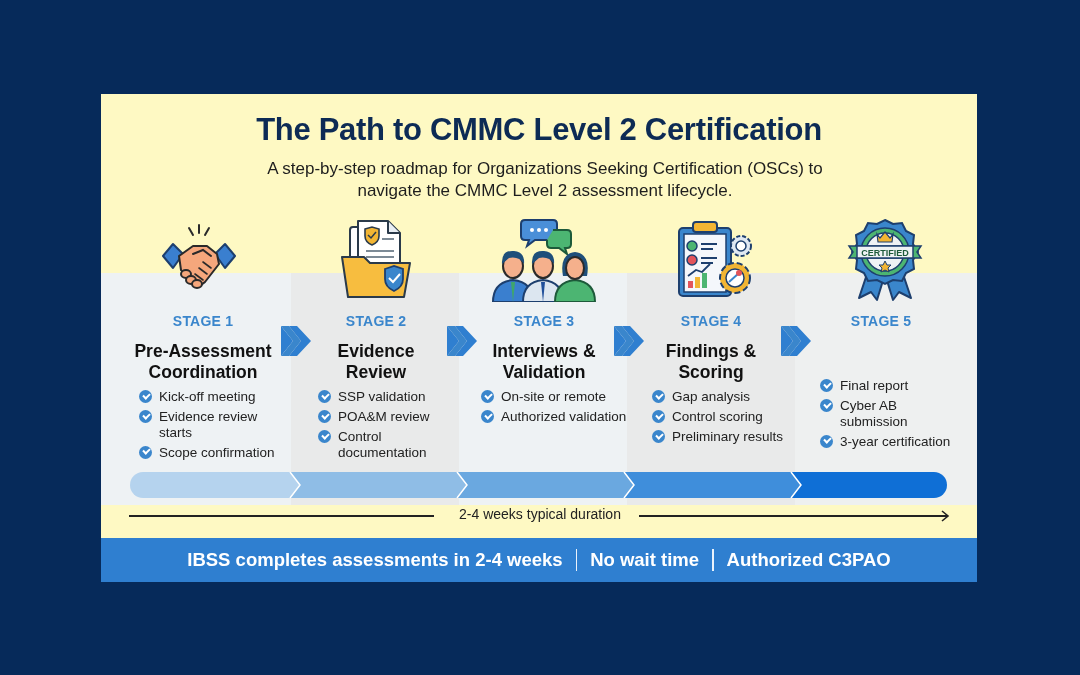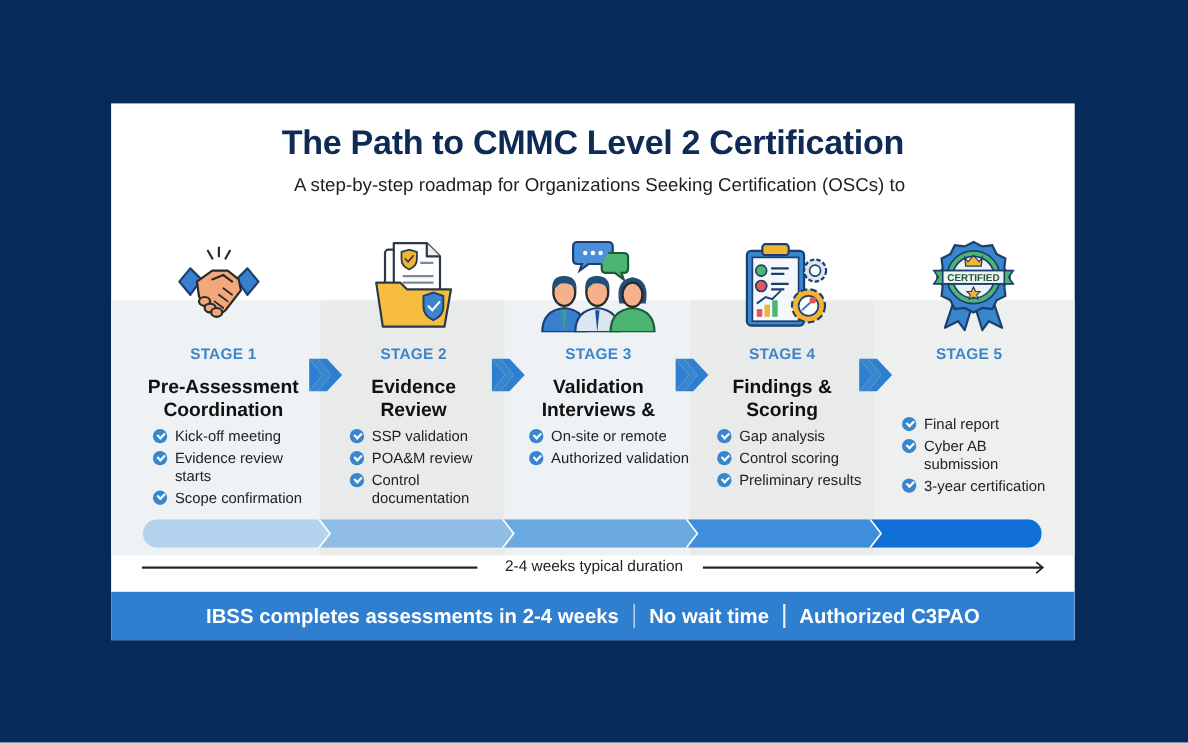--- a/index.html
+++ b/index.html
@@ -1,18 +1,18 @@
 <!DOCTYPE html>
 <html><head>
 <meta charset="utf-8">
 <style>
   html, body { margin:0; padding:0; }
   body { width:1080px; height:675px; background:#062a5a; position:relative; overflow:hidden;
          font-family:"Liberation Sans", "DejaVu Sans", sans-serif; }
-  .card { position:absolute; left:101px; top:94px; width:876px; height:488px; background:#ffffff; overflow:hidden; }
+  .card { position:absolute; left:101px; top:94px; width:876px; height:488px; background:#fef9c3; overflow:hidden; }
   .title { position:absolute; left:0; right:0; top:18px; text-align:center; font-weight:700; font-size:31px; color:#0d2b55; letter-spacing:-0.3px; }
   .subtitle { position:absolute; left:12px; right:0; top:64px; text-align:center; font-size:17px; line-height:22px; color:#1e1e1e; }
   .col { position:absolute; top:179px; height:232px; }
   .col.c1 { left:0; width:190px; background:#eef2f4; }
   .col.c2 { left:190px; width:168px; background:#e9eaea; }
   .col.c3 { left:358px; width:168px; background:#eef2f4; }
   .col.c4 { left:526px; width:168px; background:#e9eaea; }
   .col.c5 { left:694px; width:182px; background:#eef0f0; }
   .stage { position:absolute; text-align:center; }
   .stage .num { font-weight:700; color:#3a86cc; font-size:14px; letter-spacing:0.2px; }
@@ -31,20 +31,21 @@
   .banner .sep { width:1.5px; height:22px; background:#fff; margin:0 13px; opacity:0.9; }
 </style>
 </head>
 <body>
 
 <div class="card">
 
   <div class="title">The Path to CMMC Level 2 Certification</div>
   <div class="subtitle">
     <div>A step-by-step roadmap for Organizations Seeking Certification (OSCs) to</div>
+    <div>navigate the CMMC Level 2 assessment lifecycle.</div>
   </div>
 
   <div class="col c1"></div>
   <div class="col c2"></div>
   <div class="col c3"></div>
   <div class="col c4"></div>
   <div class="col c5"></div>
 
   <svg class="icon" style="left:58px;top:128px" width="80" height="72" viewBox="0 0 80 72">
     <g stroke="#2a2a2a" stroke-width="2" stroke-linecap="round" fill="none">
@@ -167,22 +168,22 @@
   </div>
   <ul class="items" style="left:213px;top:291px;width:130px">
     <li><span class="chk"></span><span>SSP validation</span></li>
     <li><span class="chk"></span><span>POA&amp;M review</span></li>
     <li style="width:100px"><span class="chk"></span><span>Control documentation</span></li>
   </ul>
 
   <div class="stage" style="left:368px;top:219px;width:150px">
     <div class="num">STAGE 3</div>
     <div class="name">
+      <div>Interviews &amp;</div>
       <div>Validation</div>
-      <div>Interviews &amp;</div>
     </div>
   </div>
   <ul class="items" style="left:376px;top:291px;width:150px">
     <li><span class="chk"></span><span>On-site or remote</span></li>
     <li><span class="chk"></span><span>Authorized validation</span></li>
   </ul>
 
   <div class="stage" style="left:540px;top:219px;width:140px">
     <div class="num">STAGE 4</div>
     <div class="name">

